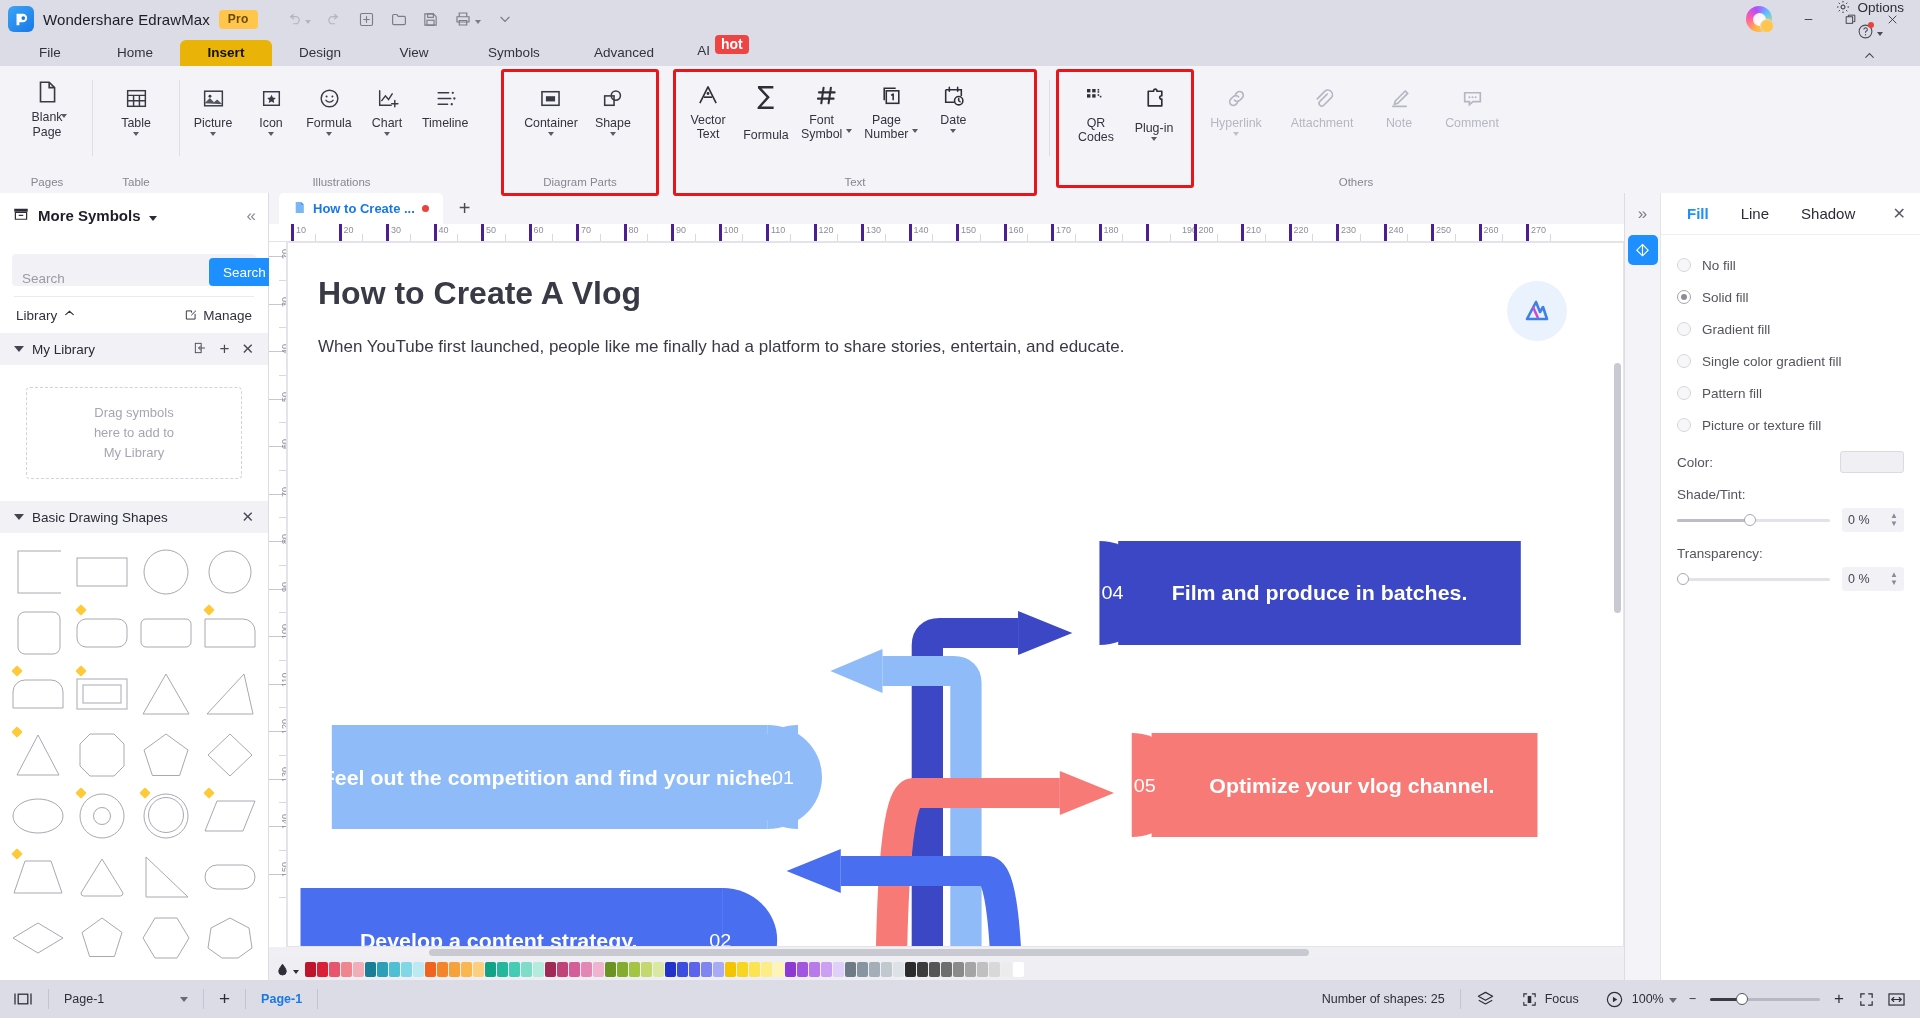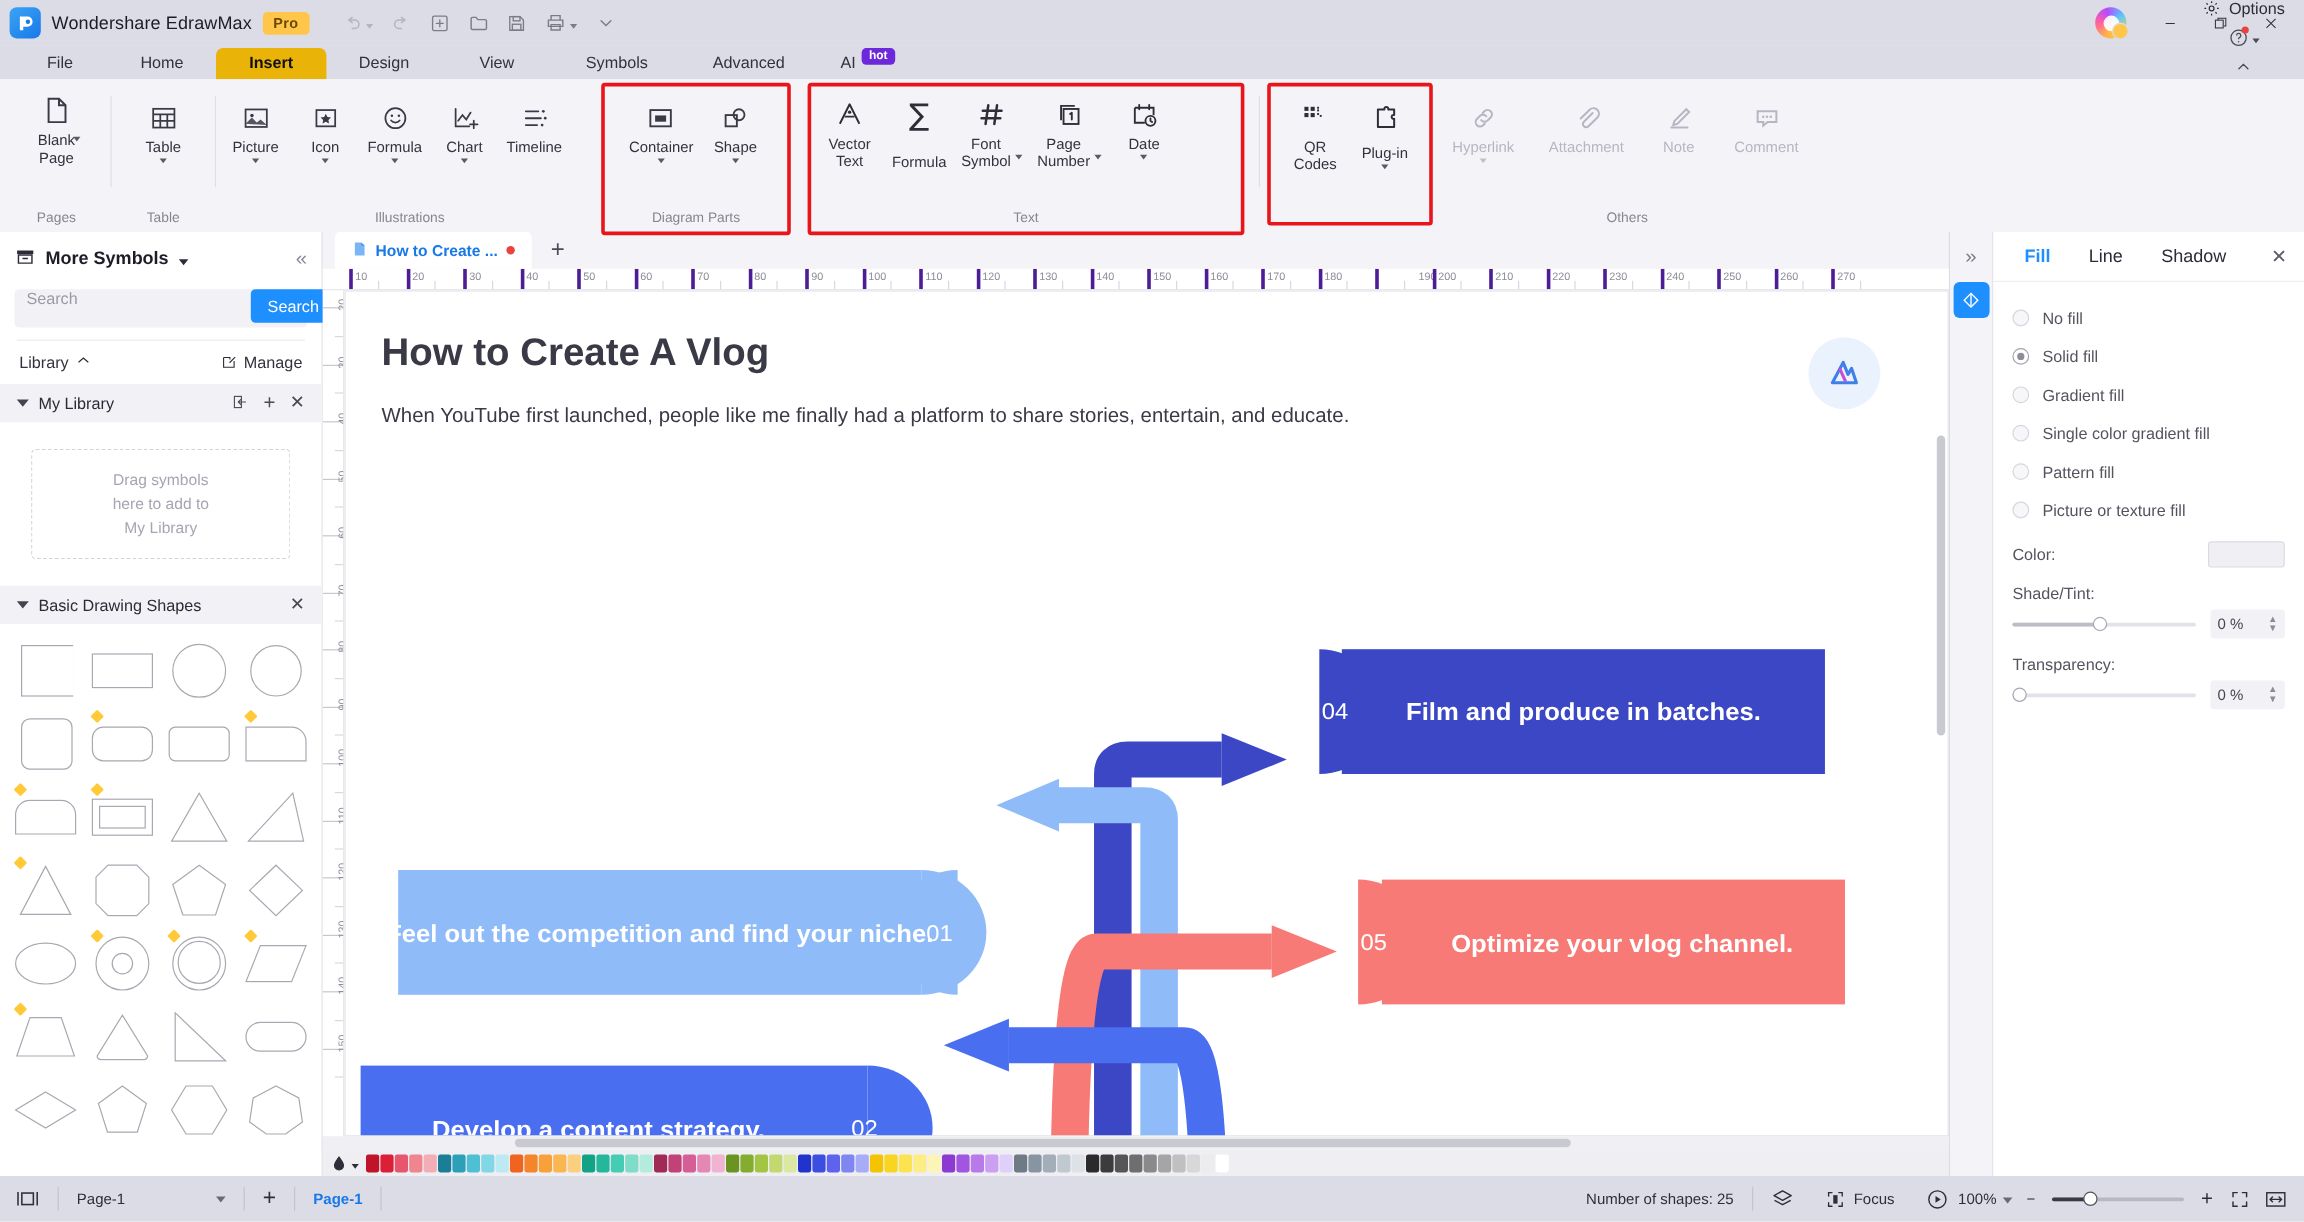--- a/index.html
+++ b/index.html
@@ -57,21 +57,21 @@
     height:28px;background:#dcdce6;display:flex;align-items:flex-end;
     padding-left:10px; flex:none; position:relative;
   }
   .mtab{
     font-size:13.5px;color:#32323e;padding:5px 0 6px;margin:0;
     text-align:center;border-radius:6px 6px 0 0;position:relative;
   }
   .mtab.active{ background:#eab308; font-weight:bold; color:#111; }
   .ai-tab{ display:flex;align-items:center;gap:5px; }
   .hot-badge{
-    background:#6d28d9;color:#fff;font-size:10px;font-weight:bold;border-radius:4px;
+    background:#ef4444;color:#fff;font-size:14px;font-weight:bold;border-radius:4px;
     padding:1px 6px 2px; position:relative; top:-6px;
   }
 
   
   .ribbon{
     height:127px;background:#f4f4f8;flex:none;position:relative;
     display:flex; align-items:flex-start; padding-left:6px;
   }
   .rgroup{ height:127px; position:relative; display:flex; flex-direction:column; }
   .rgroup-items{ display:flex; align-items:flex-start; padding-top:8px; }
@@ -100,21 +100,21 @@
 
   
   .body{ flex:1; display:flex; min-height:0; background:#f4f4f8; }
 
   
   .leftpanel{ width:269px; background:#fff; border-right:1px solid #dcdce2; display:flex; flex-direction:column;}
   .lp-head{ height:45px;display:flex;align-items:center;padding:0 12px;}
   .lp-head .tbox{display:flex;align-items:center;gap:8px;}
   .lp-title{ font-size:15px;font-weight:bold;color:#1d1d28;}
   .lp-collapse{ margin-left:auto;color:#8b8b98;font-size:17px;}
-  .searchrow{ margin:3px 12px 10px; height:32px;background:#f2f2f6;border-radius:4px;display:flex;align-items:flex-start;}
+  .searchrow{ margin:16px 12px 10px; height:32px;background:#f2f2f6;border-radius:4px;display:flex;align-items:flex-end;}
   .searchrow input{
     flex:1;border:0;background:transparent;outline:none;padding:0 10px;
     font-size:13.5px;color:#44444f;font-family:inherit;
   }
   .searchrow input::placeholder{color:#9a9aa6;}
   .search-btn{
     background:#1e8fff;color:#fff;font-size:13.5px;border:0;border-radius:4px;
     height:28px;padding:0 14px;margin-right:2px;font-family:inherit;cursor:pointer;
   }
   .lp-div{height:1px;background:#eaeaf0;margin:0 14px;}

